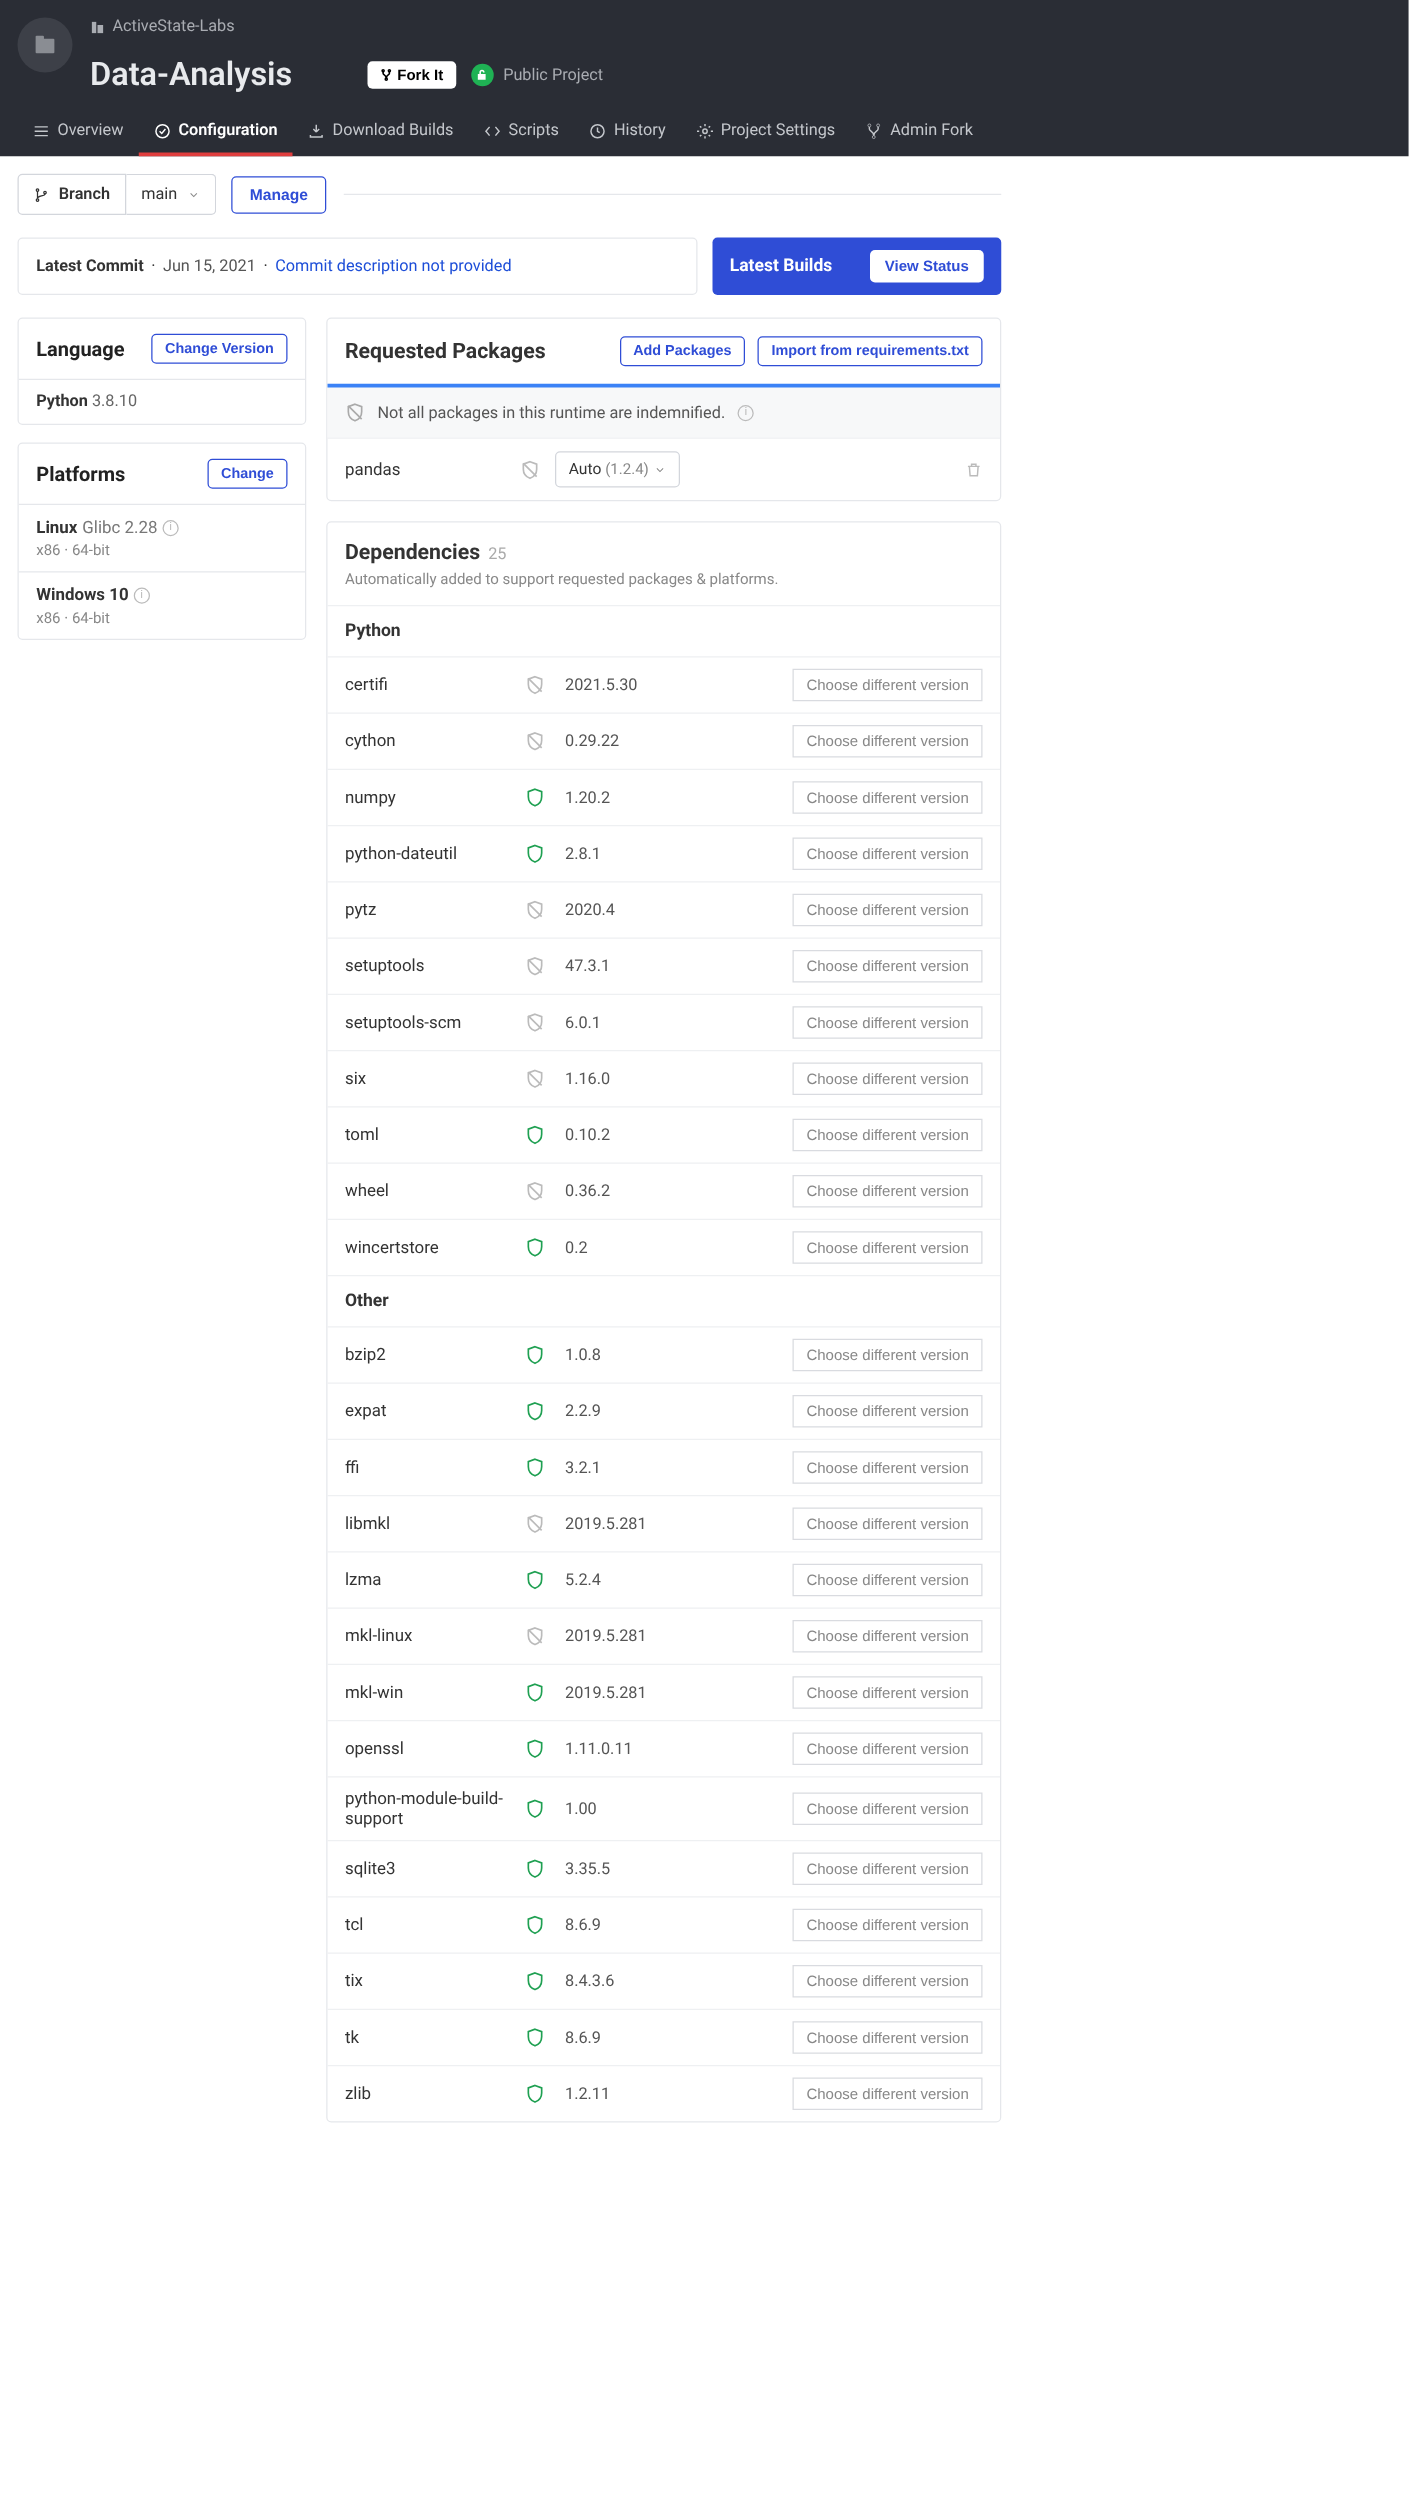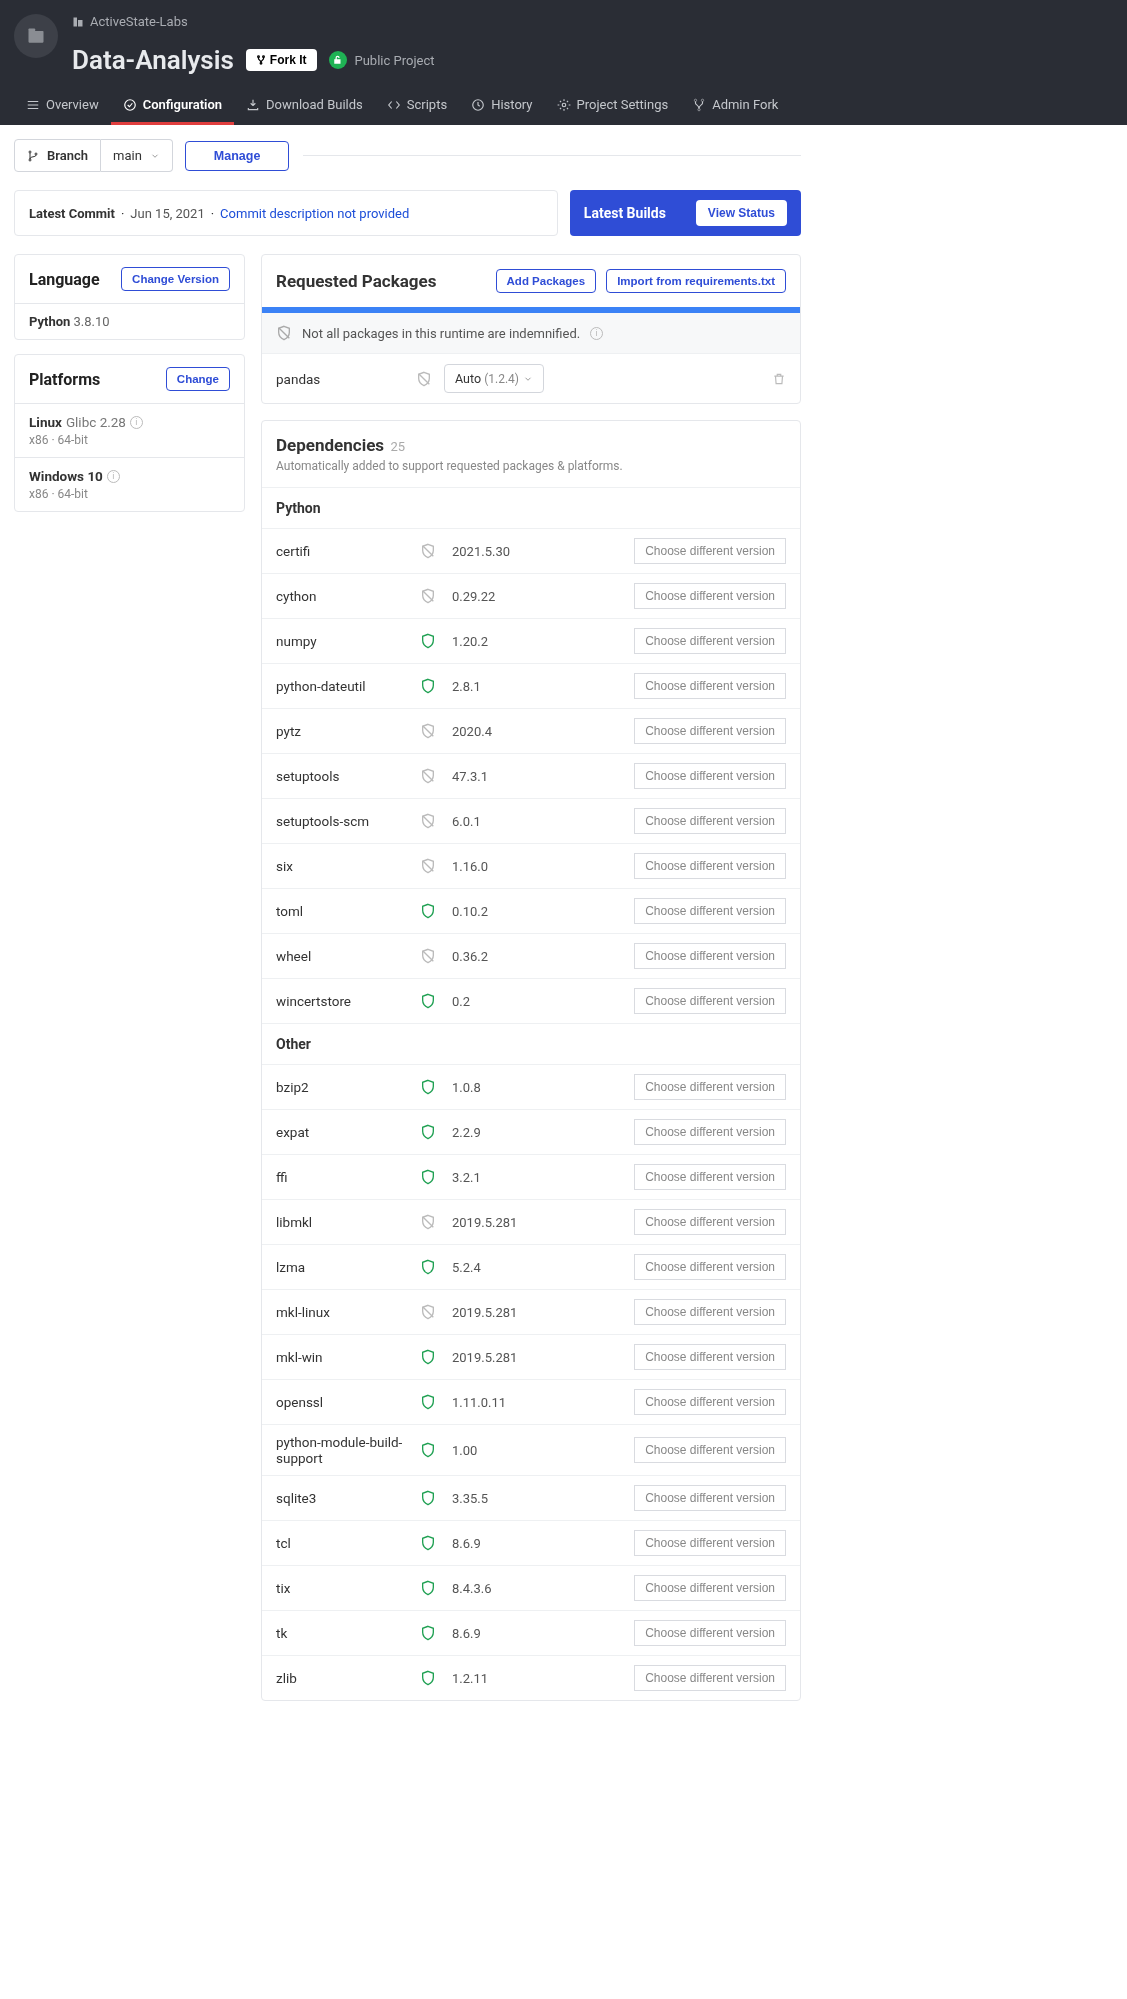--- a/index.html
+++ b/index.html
@@ -5,33 +5,33 @@
 * { box-sizing: border-box; margin: 0; padding: 0; }
 body { font-family: -apple-system, BlinkMacSystemFont, "Segoe UI", Roboto, sans-serif; font-size: 13px; color: #333; background: #fff; width: 1127px; }
 .header { background: #2a2d35; color: #c4c7cc; padding: 14px 14px 0 14px; }
 .header-top { display: flex; align-items: flex-start; gap: 14px; padding-bottom: 12px; }
 .avatar { width: 44px; height: 44px; border-radius: 50%; background: #3d4048; display: flex; align-items: center; justify-content: center; }
 .avatar svg { width: 20px; height: 20px; fill: #8a8d93; }
 .header-info { flex: 1; }
 .org-row { display: flex; align-items: center; gap: 6px; font-size: 13px; color: #a9acb2; margin-bottom: 16px; }
 .project-row { display: flex; align-items: center; gap: 12px; }
 .project-title { font-size: 26px; font-weight: 600; color: #e8eaed; }
-.fork-btn { background: #fff; border: none; border-radius: 4px; padding: 4px 10px; font-size: 12px; font-weight: 600; display: flex; align-items: center; gap: 4px; cursor: pointer; }
+.fork-btn { background: #fff; border: none; border-radius: 4px; padding: 4px 10px; font-size: 12px; font-weight: 600; display: flex; align-items: center; gap: 4px; cursor: pointer; margin-left: 48px; }
 .public-badge { display: flex; align-items: center; gap: 8px; color: #a9acb2; font-size: 13px; }
 .public-icon { width: 18px; height: 18px; border-radius: 50%; background: #1fb254; display: flex; align-items: center; justify-content: center; }
 .tabs { display: flex; gap: 0; }
 .tab { display: flex; align-items: center; gap: 6px; padding: 10px 12px; color: #c4c7cc; font-size: 13px; cursor: pointer; border-bottom: 3px solid transparent; }
 .tab.active { color: #fff; font-weight: 600; border-bottom-color: #e03e3e; }
 .tab svg { width: 14px; height: 14px; }
 .content { padding: 14px; width: 815px; }
 .branch-bar { display: flex; gap: 0; margin-bottom: 18px; align-items: center; }
 .branch-box { border: 1px solid #d3d6dc; padding: 8px 12px; display: flex; align-items: center; gap: 8px; font-size: 13px; }
 .branch-box:first-child { border-radius: 4px 0 0 4px; font-weight: 600; }
 .branch-dropdown { border-radius: 0 4px 4px 0; border-left: none; cursor: pointer; }
-.manage-btn { border: 1px solid #2f4dd6; color: #2f4dd6; background: #fff; border-radius: 4px; padding: 7px 28px; font-size: 12.5px; font-weight: 600; margin-left: 12px; cursor: pointer; }
+.manage-btn { border: 1px solid #2f4dd6; color: #2f4dd6; background: #fff; border-radius: 4px; padding: 7px 14px; font-size: 12.5px; font-weight: 600; margin-left: 12px; cursor: pointer; }
 .branch-line { flex: 1; height: 1px; background: #e5e7eb; margin-left: 14px; }
 .commit-row { display: flex; gap: 12px; margin-bottom: 18px; }
 .commit-box { flex: 1; border: 1px solid #e5e7eb; border-radius: 4px; padding: 12px 14px; display: flex; align-items: center; gap: 6px; font-size: 13px; }
 .commit-label { font-weight: 700; color: #333; }
 .commit-date { color: #555; }
 .commit-desc { color: #1d4ed8; }
 .builds-box { background: #2f4dd6; color: #fff; border-radius: 4px; padding: 10px 14px; display: flex; align-items: center; gap: 30px; }
 .builds-label { font-weight: 700; font-size: 14px; }
 .view-status-btn { background: #fff; color: #2f4dd6; border: none; border-radius: 4px; padding: 6px 12px; font-size: 12px; font-weight: 600; cursor: pointer; }
 .main-cols { display: flex; gap: 16px; align-items: flex-start; }
@@ -46,21 +46,21 @@
 .plat-item { padding: 10px 14px; border-top: 1px solid #e5e7eb; }
 .plat-line1 { font-size: 13.5px; display: flex; align-items: center; gap: 4px; }
 .plat-name { font-weight: 700; }
 .plat-sub { color: #777; }
 .plat-line2 { font-size: 12px; color: #888; margin-top: 3px; }
 .info-icon { width: 13px; height: 13px; border: 1px solid #bbb; border-radius: 50%; display: inline-flex; align-items: center; justify-content: center; font-size: 9px; color: #bbb; }
 .main { flex: 1; display: flex; flex-direction: column; gap: 16px; }
 .req-header { display: flex; justify-content: space-between; align-items: center; padding: 14px; }
 .req-title { font-size: 17px; font-weight: 700; }
 .btn-row { display: flex; gap: 10px; }
-.indemnify-bar { background: #f7f8f9; border-top: 6px solid #3b82f6; padding: 12px 14px; font-size: 13px; color: #555; display: flex; align-items: center; gap: 10px; }
+.indemnify-bar { background: #f7f8f9; border-top: 3px solid #3b82f6; padding: 12px 14px; font-size: 13px; color: #555; display: flex; align-items: center; gap: 10px; }
 .pkg-section { padding: 12px 14px; border-top: 1px solid #e5e7eb; }
 .pkg-section-title { font-weight: 700; font-size: 14px; }
 .pkg-count { color: #999; font-weight: 400; }
 .pkg-row { display: flex; align-items: center; padding: 10px 14px; border-top: 1px solid #eef0f2; gap: 12px; }
 .pkg-name { width: 128px; font-size: 13.5px; color: #333; }
 .shield { width: 16px; height: 16px; flex-shrink: 0; }
 .ver-select { border: 1px solid #d3d6dc; border-radius: 4px; padding: 6px 10px; width: 100px; font-size: 12.5px; display: flex; justify-content: space-between; align-items: center; cursor: pointer; background: #fff; }
 .ver-text { color: #888; font-size: 12px; }
 .trash { margin-left: auto; width: 14px; height: 14px; cursor: pointer; }
 .dep-header { padding: 14px; }

